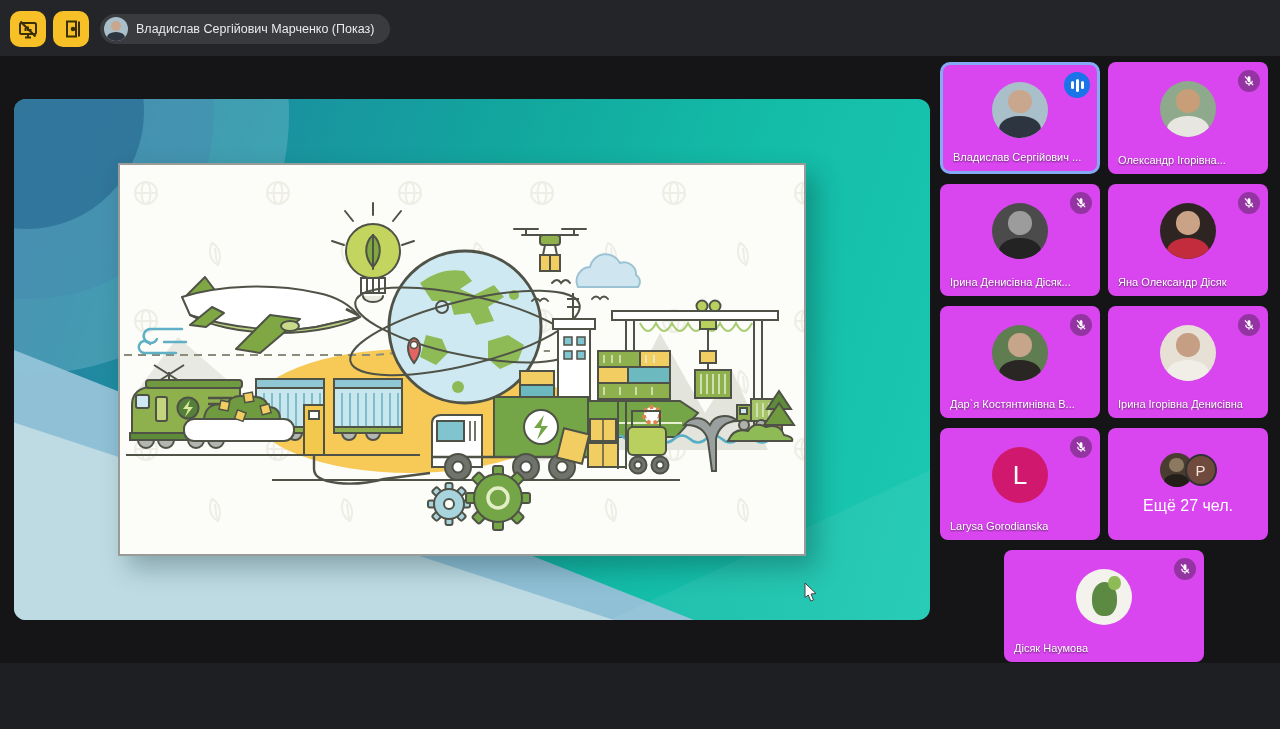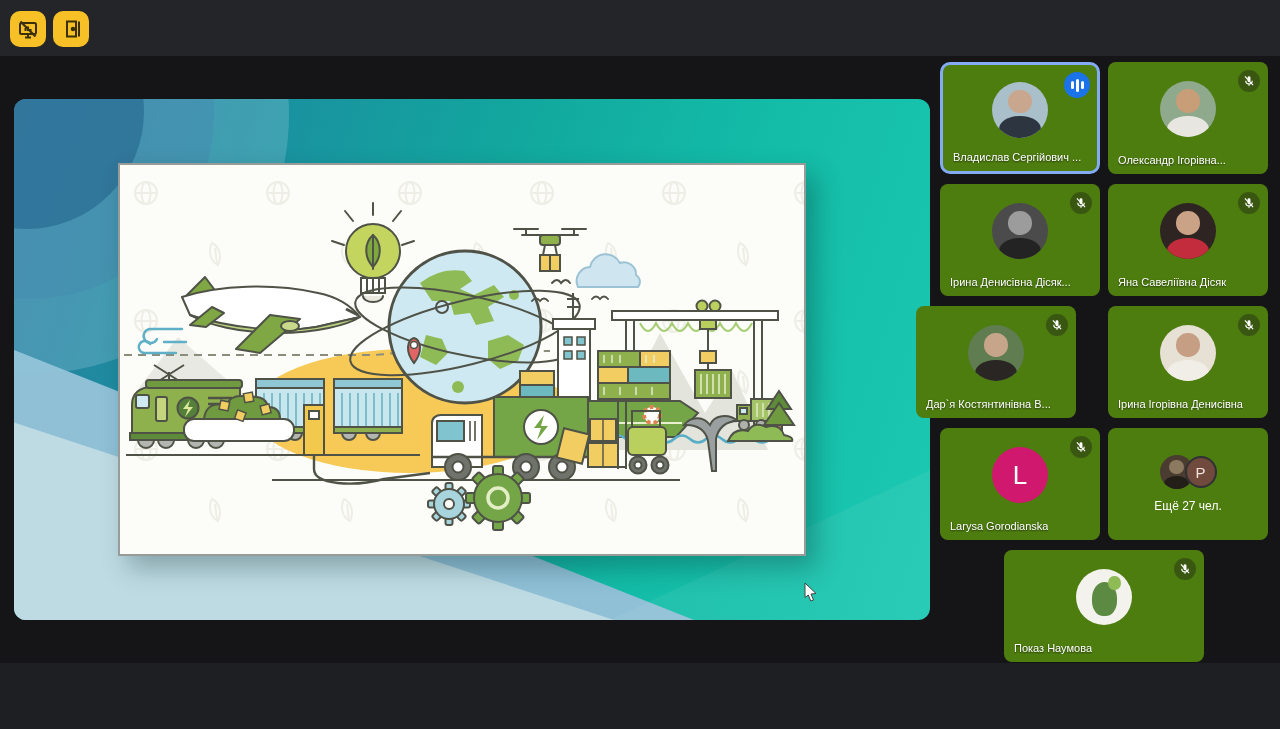--- a/index.html
+++ b/index.html
@@ -42,35 +42,35 @@
   .wedge1{position:absolute;left:0;bottom:0;width:600px;height:235px;background:#bedbe3;
     clip-path:polygon(0 100%,0 16%,100% 100%)}
   .wedge3{position:absolute;right:0;bottom:0;width:320px;height:150px;background:rgba(255,255,255,.06);
     clip-path:polygon(100% 0,100% 100%,0 100%)}
   #slide{position:absolute;left:104px;top:64px;width:688px;height:393px;background:#fcfcf8;
     border:2px solid #979c98;box-shadow:10px 12px 24px rgba(8,35,40,.30)}
   #slide svg{display:block;width:100%;height:100%}
   #cursor{position:absolute;left:790px;top:483px;width:14px;height:20px}
 
   
-  .tile{position:absolute;width:160px;height:112px;background:#4d7c0f;border-radius:8px;cursor:pointer}
+  .tile{position:absolute;width:160px;height:112px;background:#d946ef;border-radius:8px;cursor:pointer}
   .tile.active{border:3px solid #83aaf3;border-radius:10px}
   .tile .avatar.size56{position:absolute;left:50%;top:42%;transform:translate(-50%,-50%)}
   .pname{position:absolute;left:10px;bottom:8px;font-size:11px;color:#fff;max-width:140px;
     white-space:nowrap;overflow:hidden;text-shadow:0 1px 2px rgba(0,0,0,.6)}
   .micoff{position:absolute;top:8px;right:8px;width:22px;height:22px;border-radius:50%;
     background:rgba(20,21,23,.35);display:flex;align-items:center;justify-content:center}
   .speakind{position:absolute;top:7px;right:7px;width:26px;height:26px;border-radius:50%;background:#1a73e8;
     display:flex;align-items:center;justify-content:center;gap:2px}
   .speakind i{display:block;width:3px;border-radius:2px;background:#fff}
   .speakind i:nth-child(1){height:8px}.speakind i:nth-child(2){height:13px}.speakind i:nth-child(3){height:8px}
   .tile.overflow{display:flex;flex-direction:column;align-items:center;justify-content:center;gap:10px}
   .ovrow{display:flex;align-items:center}
   .ovrow .size32{margin-left:-9px;border:2px solid #303134}
-  .ovlabel{font-size:12px;color:#fff}
+  .ovlabel{font-size:16px;color:#fff}
 
   
   #bottombar{position:absolute;left:0;top:663px;width:1280px;height:66px;background:#1e1f22}
 </style>
 </head>
 <body>
 
 <div id="topbar">
   <div class="ybtn" style="left:10px">
     <svg width="24" height="24" viewBox="0 0 24 24">
@@ -82,20 +82,24 @@
     </svg>
   </div>
   <div class="ybtn" style="left:53px">
     <svg width="24" height="24" viewBox="0 0 24 24">
       <g fill="none" stroke="#3a2f06" stroke-width="2">
         <path d="M8 19.5V4.5h9v15z"></path>
         <path d="M20 4.5v15"></path>
         <circle cx="14" cy="12" r="1.3" fill="#3a2f06"></circle>
       </g>
     </svg>
+  </div>
+  <div id="presenter-pill">
+    <div class="avatar photo size24" style="--abg: #a9bfca; --ask: #c9a78e; --acl: #2d3540;"></div>
+    <span class="plabel">Владислав Сергійович Марченко (Показ)</span>
   </div>
 </div>
 
 <div id="share">
   <div class="wedge2"></div>
   <div class="wedge1"></div>
   <div class="wedge3"></div>
   <div class="ring ring1"></div>
   <div class="ring ring2"></div>
   <div class="ring ring3"></div>
@@ -393,33 +397,33 @@
             <rect x="9.5" y="4" width="5" height="10" rx="2.5" fill="#fff" stroke="none"></rect>
             <path d="M6.5 11.5a5.5 5.5 0 0 0 11 0M12 17v3"></path>
             <path d="M5 4l14 15"></path>
           </g>
         </svg>
       </div>
   </div>
 
   <div class="tile" style="left:1108px;top:184px">
     <div class="avatar size56 photo" style="--abg: #2e2522; --ask: #caa286; --acl: #c22c3d;"></div>
-    <div class="pname">Яна Савеліївна Дісяк</div>
-    <div class="micoff">
-        <svg width="14" height="14" viewBox="0 0 24 24">
-          <g stroke="#fff" fill="none" stroke-width="2">
-            <rect x="9.5" y="4" width="5" height="10" rx="2.5" fill="#fff" stroke="none"></rect>
-            <path d="M6.5 11.5a5.5 5.5 0 0 0 11 0M12 17v3"></path>
-            <path d="M5 4l14 15"></path>
-          </g>
-        </svg>
-      </div>
-  </div>
-
-  <div class="tile" style="left:916px;top:306px">
+    <div class="pname">Яна Олександр Дісяк</div>
+    <div class="micoff">
+        <svg width="14" height="14" viewBox="0 0 24 24">
+          <g stroke="#fff" fill="none" stroke-width="2">
+            <rect x="9.5" y="4" width="5" height="10" rx="2.5" fill="#fff" stroke="none"></rect>
+            <path d="M6.5 11.5a5.5 5.5 0 0 0 11 0M12 17v3"></path>
+            <path d="M5 4l14 15"></path>
+          </g>
+        </svg>
+      </div>
+  </div>
+
+  <div class="tile" style="left:940px;top:306px">
     <div class="avatar size56 photo" style="--abg: #5f7d50; --ask: #c7a58b; --acl: #2a2624;"></div>
     <div class="pname">Дар`я Костянтинівна В...</div>
     <div class="micoff">
         <svg width="14" height="14" viewBox="0 0 24 24">
           <g stroke="#fff" fill="none" stroke-width="2">
             <rect x="9.5" y="4" width="5" height="10" rx="2.5" fill="#fff" stroke="none"></rect>
             <path d="M6.5 11.5a5.5 5.5 0 0 0 11 0M12 17v3"></path>
             <path d="M5 4l14 15"></path>
           </g>
         </svg>
@@ -457,21 +461,21 @@
   <div class="tile overflow" style="left:1108px;top:428px">
     <div class="ovrow">
       <div class="avatar size34 photo" style="--abg: #4a3c30; --ask: #8c7a60; --acl: #241e18;"></div>
       <div class="avatar size32 letter" style="--abg: #6f4a3d; --afg: #f2e2da;">P</div>
     </div>
     <div class="ovlabel">Ещё 27 чел.</div>
   </div>
 
   <div class="tile" style="left:1004px;top:550px;width:200px">
     <div class="avatar size56 plant" style="--abg: #f4f2ec; --alf: #5c8a42;"></div>
-    <div class="pname">Показ Наумова</div>
+    <div class="pname">Дісяк Наумова</div>
     <div class="micoff">
         <svg width="14" height="14" viewBox="0 0 24 24">
           <g stroke="#fff" fill="none" stroke-width="2">
             <rect x="9.5" y="4" width="5" height="10" rx="2.5" fill="#fff" stroke="none"></rect>
             <path d="M6.5 11.5a5.5 5.5 0 0 0 11 0M12 17v3"></path>
             <path d="M5 4l14 15"></path>
           </g>
         </svg>
       </div>
   </div>

